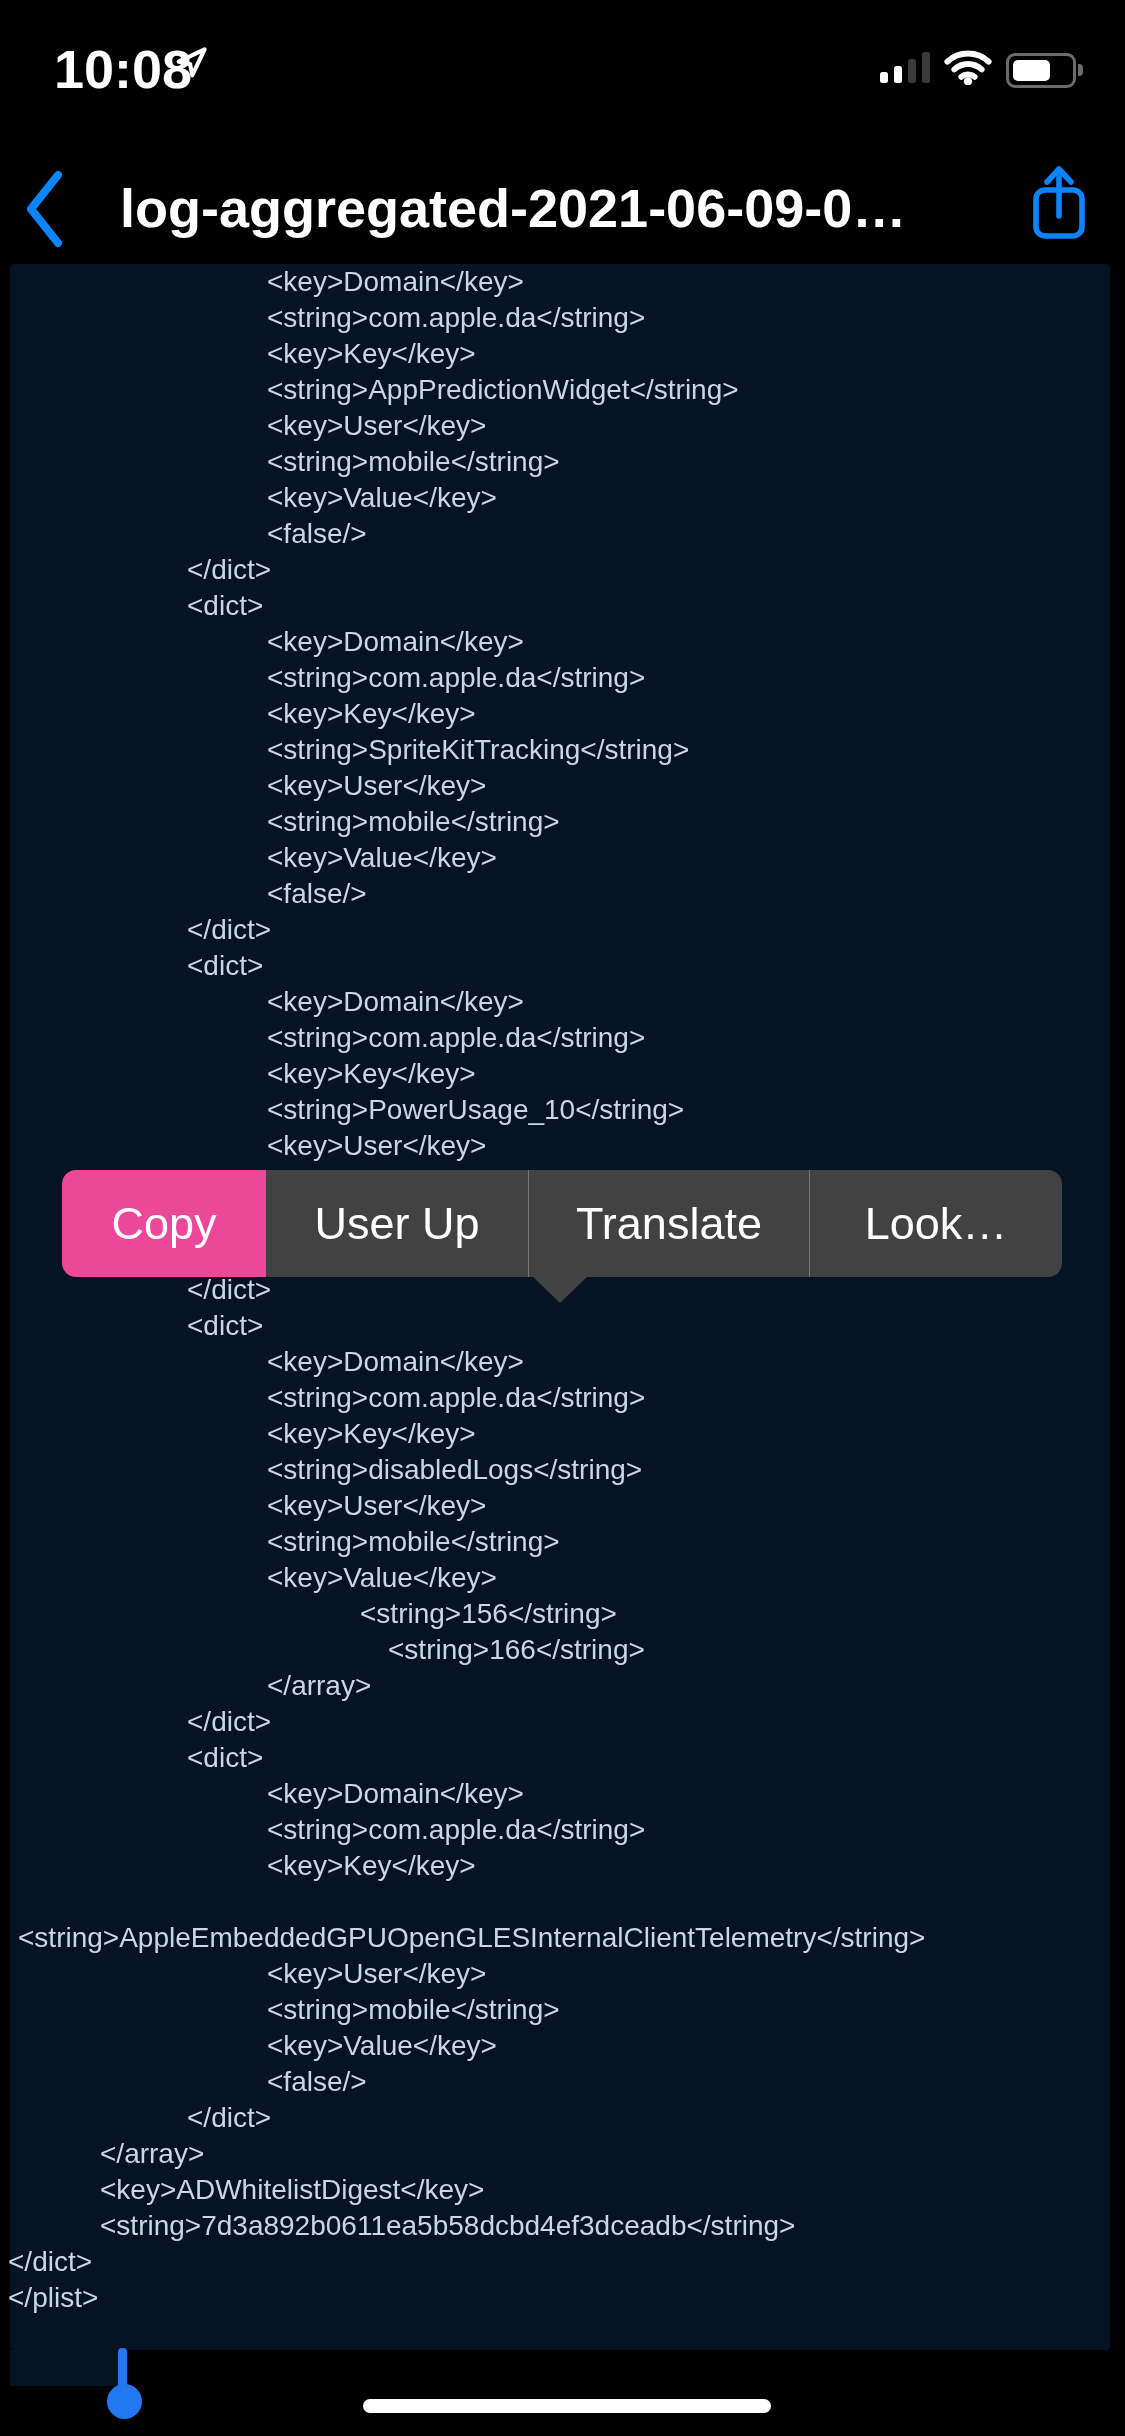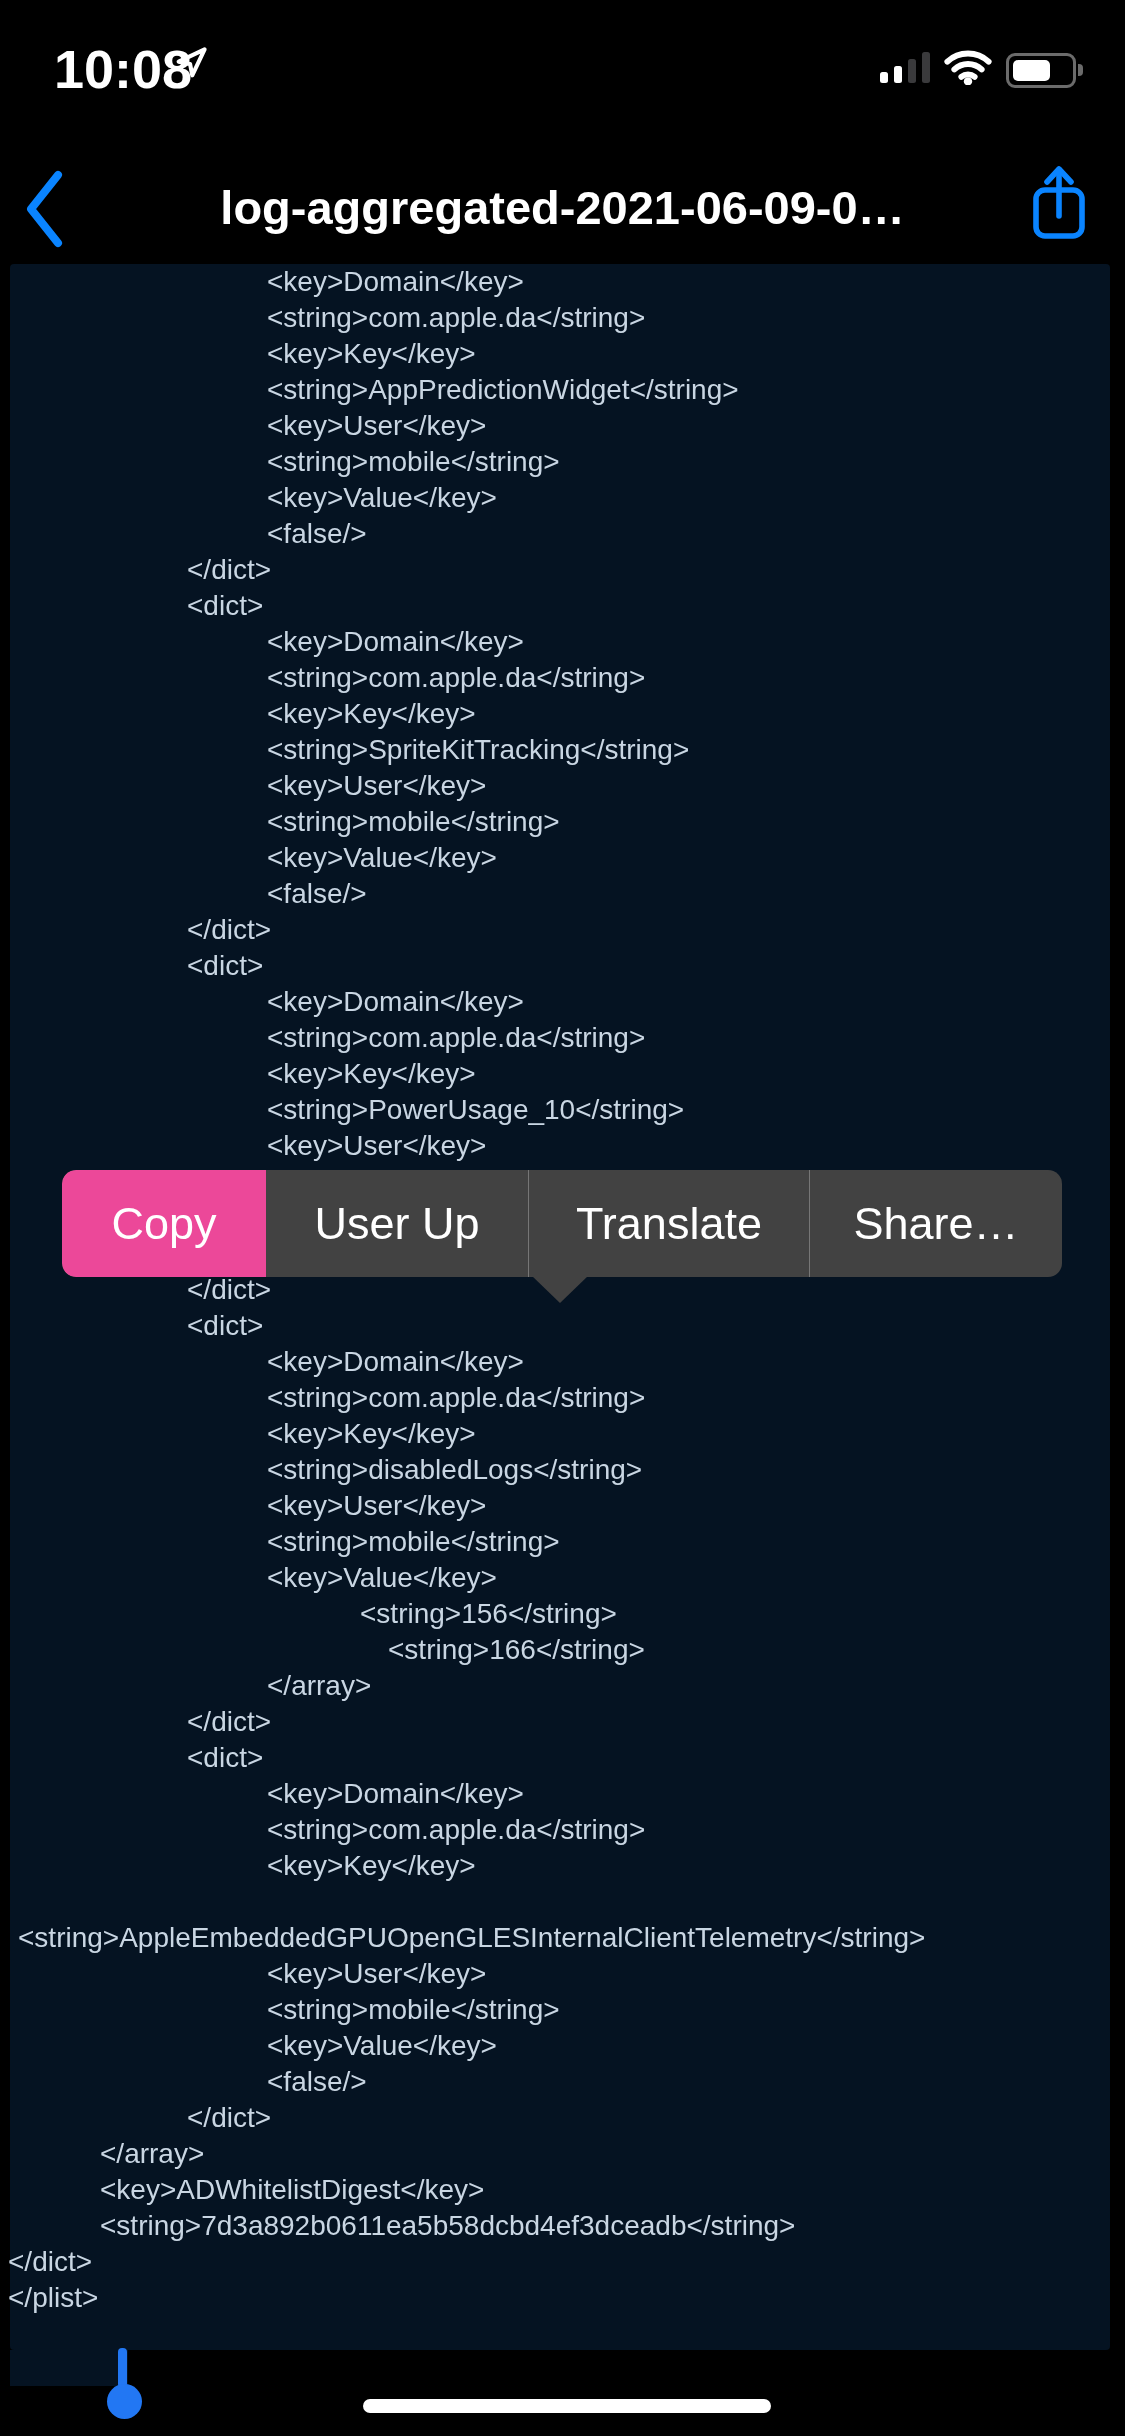--- a/index.html
+++ b/index.html
@@ -16,21 +16,21 @@
   .cell-bars .b3{left:28px;height:24px;background:#3a3a3c;}
   .cell-bars .b4{left:42px;height:31px;background:#3a3a3c;}
   .wifi-icon{position:absolute;left:944px;top:49px;}
   .battery{position:absolute;left:1006px;top:53px;width:64px;height:29px;border:3px solid rgba(255,255,255,.42);border-radius:9px;}
   .battery .level{position:absolute;left:4px;top:4px;width:37px;height:21px;background:#fff;border-radius:5px;}
   .battery .nub{position:absolute;right:-10px;top:8px;width:5px;height:12px;background:rgba(255,255,255,.42);border-radius:0 4px 4px 0;}
 
   
   .back-btn{position:absolute;left:22px;top:168px;width:44px;height:82px;cursor:pointer;}
   .nav-title{position:absolute;left:120px;right:120px;top:176px;height:64px;line-height:64px;
-             text-align:center;color:#fff;font-size:47px;font-weight:600;white-space:nowrap;overflow:hidden;}
+             text-align:left;color:#fff;font-size:54px;font-weight:600;white-space:nowrap;overflow:hidden;}
   .share-btn{position:absolute;left:1026px;top:162px;width:66px;height:86px;cursor:pointer;}
 
   
   .doc{position:absolute;left:0;top:264px;right:0;bottom:0;}
   .sel-full{position:absolute;left:10px;top:264px;width:1100px;height:2086px;background:#051322;border-radius:4px;}
   .sel-tail{position:absolute;left:10px;top:2350px;width:118px;height:36px;background:#051322;}
   .lines{position:absolute;left:0;top:264px;width:1060px;}
   .code-line{height:36px;line-height:36px;font-size:28px;color:#c9d6e3;white-space:pre;overflow:visible;}
 
   
@@ -152,19 +152,19 @@
       <div class="code-line" style="padding-left: 8px;">&lt;/plist&gt;</div>
     </div>
 
   <div class="caret"></div>
   <div class="handle-dot"></div>
 
   <div class="menu">
       <div class="menu-item highlighted" style="width: 204px;">Copy</div>
       <div class="menu-item" style="width: 262px;">User Up</div>
       <div class="menu-item sep" style="width: 281px;">Translate</div>
-      <div class="menu-item sep" style="width: 253px;">Share…</div>
+      <div class="menu-item sep" style="width: 253px;">Look…</div>
     </div>
   <div class="menu-arrow"></div>
 
   <div class="home-indicator"></div>
 
 </div>
 
 </body></html>

